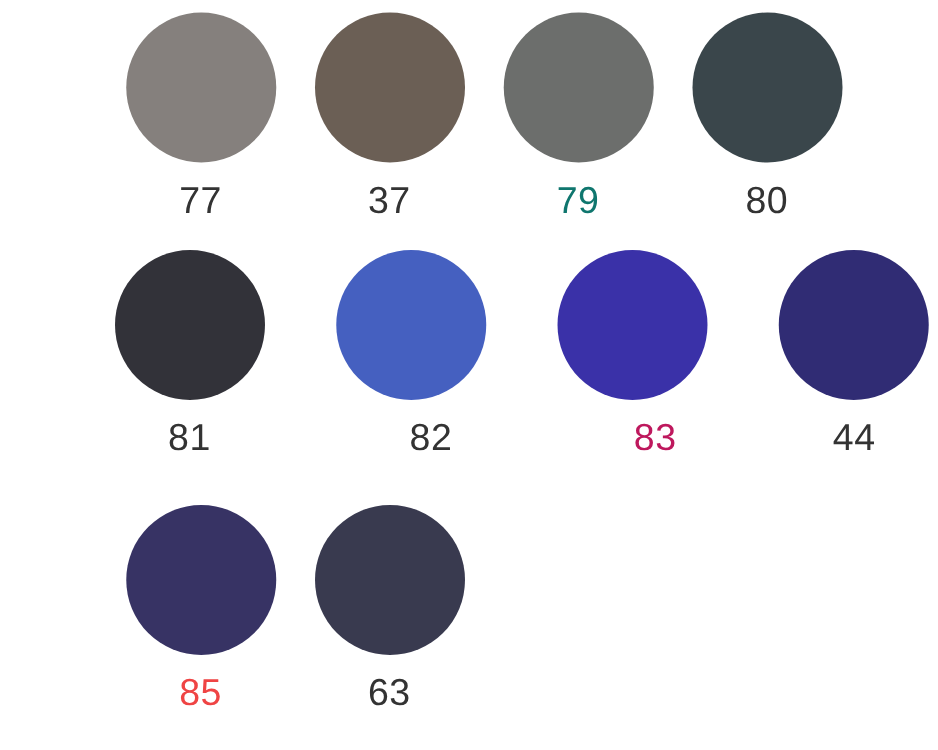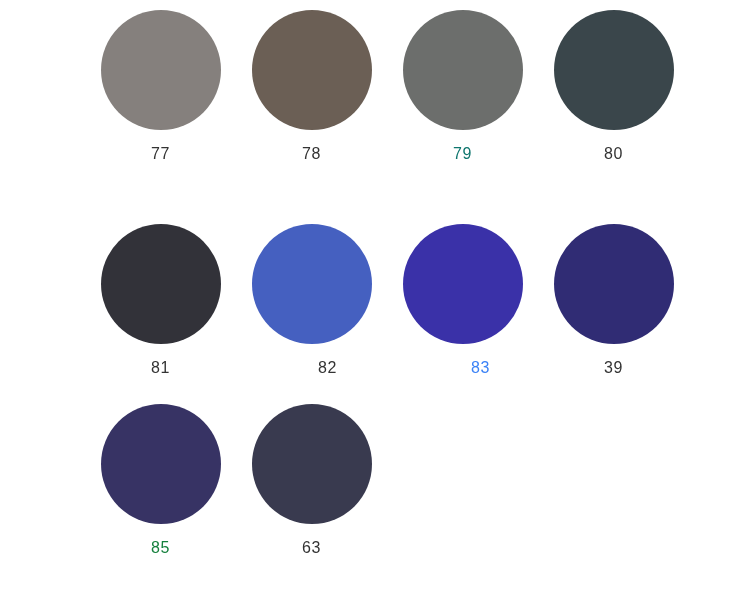--- a/index.html
+++ b/index.html
@@ -26,21 +26,21 @@
     position: absolute;
     left: 0;
     width: 750px;
     display: flex;
     flex-direction: row;
     align-items: flex-start;
   }
 
   
   #swatch-row-0 { top: 10px; }
-  #swatch-row-1 { top: 224px; }
+  #swatch-row-1 { top: 200px; gap: 44px; }
   #swatch-row-2 { top: 404px; }
 
   .swatch-cell {
     
     width: 151px;
     margin-left: 0;
     display: flex;
     flex-direction: column;
     align-items: center;
   }
@@ -51,21 +51,21 @@
   .swatch-disc {
     width: 120px;
     height: 120px;
     border-radius: 50%;
     background: #888888;
     flex: 0 0 auto;
   }
 
   .swatch-label {
     margin-top: 16px;
-    font-size: 16px;
+    font-size: 30px;
     line-height: 1;
     color: #333333;
     font-family: "Liberation Sans", "DejaVu Sans", sans-serif;
     font-weight: 400;
     letter-spacing: 0.5px;
     text-align: center;
     user-select: none;
   }
 </style>
 </head>
@@ -73,21 +73,21 @@
 
 <div id="swatch-grid" style="background: rgb(255, 255, 255);">
 
   <div class="swatch-row" id="swatch-row-0">
     <div class="swatch-cell">
       <div class="swatch-disc" style="background: rgb(133, 128, 125);"></div>
       <div class="swatch-label" style="color: rgb(51, 51, 51);">77</div>
     </div>
     <div class="swatch-cell">
       <div class="swatch-disc" style="background: rgb(107, 95, 85);"></div>
-      <div class="swatch-label" style="color: rgb(51, 51, 51);">78</div>
+      <div class="swatch-label" style="color: rgb(51, 51, 51);">37</div>
     </div>
     <div class="swatch-cell">
       <div class="swatch-disc" style="background: rgb(108, 110, 108);"></div>
       <div class="swatch-label" style="color: #0f766e;">79</div>
     </div>
     <div class="swatch-cell">
       <div class="swatch-disc" style="background: rgb(58, 70, 75);"></div>
       <div class="swatch-label" style="color: rgb(51, 51, 51);">80</div>
     </div>
   </div>
@@ -96,32 +96,32 @@
     <div class="swatch-cell">
       <div class="swatch-disc" style="background: rgb(50, 50, 57);"></div>
       <div class="swatch-label" style="color: rgb(51, 51, 51);">81</div>
     </div>
     <div class="swatch-cell">
       <div class="swatch-disc" style="background: rgb(69, 96, 192);"></div>
       <div class="swatch-label" style="color: rgb(51, 51, 51); margin-left: 32px;">82</div>
     </div>
     <div class="swatch-cell">
       <div class="swatch-disc" style="background: rgb(58, 49, 168);"></div>
-      <div class="swatch-label" style="color: #3b82f6; margin-left: 36px;">83</div>
+      <div class="swatch-label" style="color: #be185d; margin-left: 36px;">83</div>
     </div>
     <div class="swatch-cell">
       <div class="swatch-disc" style="background: rgb(48, 44, 116);"></div>
-      <div class="swatch-label" style="color: rgb(51, 51, 51);">39</div>
+      <div class="swatch-label" style="color: rgb(51, 51, 51);">44</div>
     </div>
   </div>
 
   <div class="swatch-row" id="swatch-row-2">
     <div class="swatch-cell">
       <div class="swatch-disc" style="background: rgb(55, 51, 100);"></div>
-      <div class="swatch-label" style="color: #15803d;">85</div>
+      <div class="swatch-label" style="color: #ef4444;">85</div>
     </div>
     <div class="swatch-cell">
       <div class="swatch-disc" style="background: rgb(57, 58, 79);"></div>
       <div class="swatch-label" style="color: rgb(51, 51, 51);">63</div>
     </div>
   </div>
 
 </div>
 
 </body></html>

